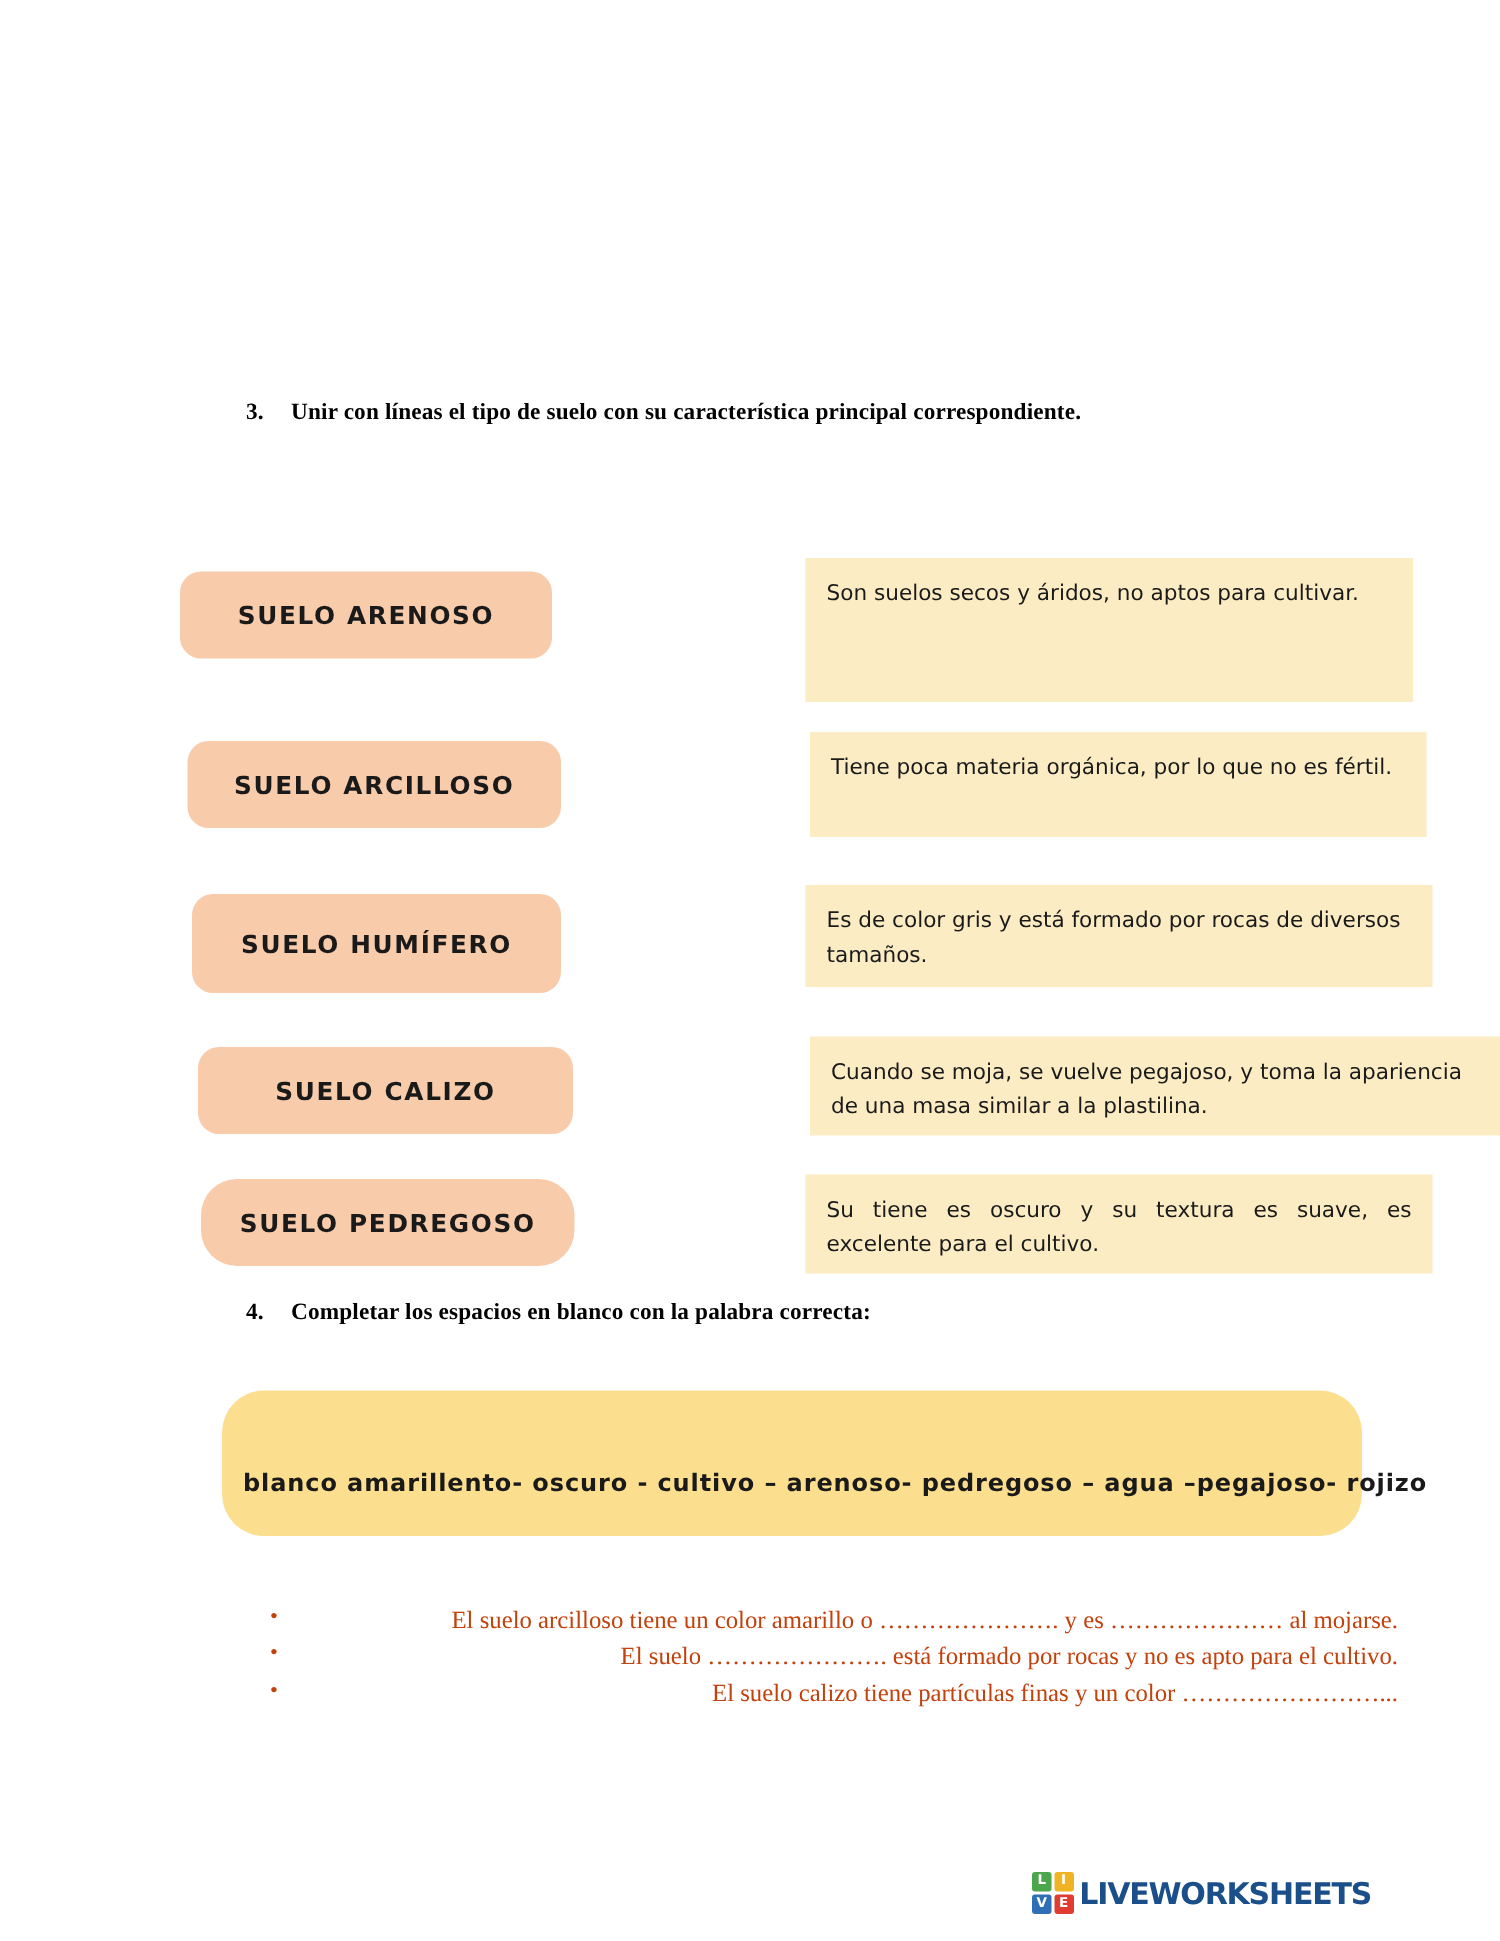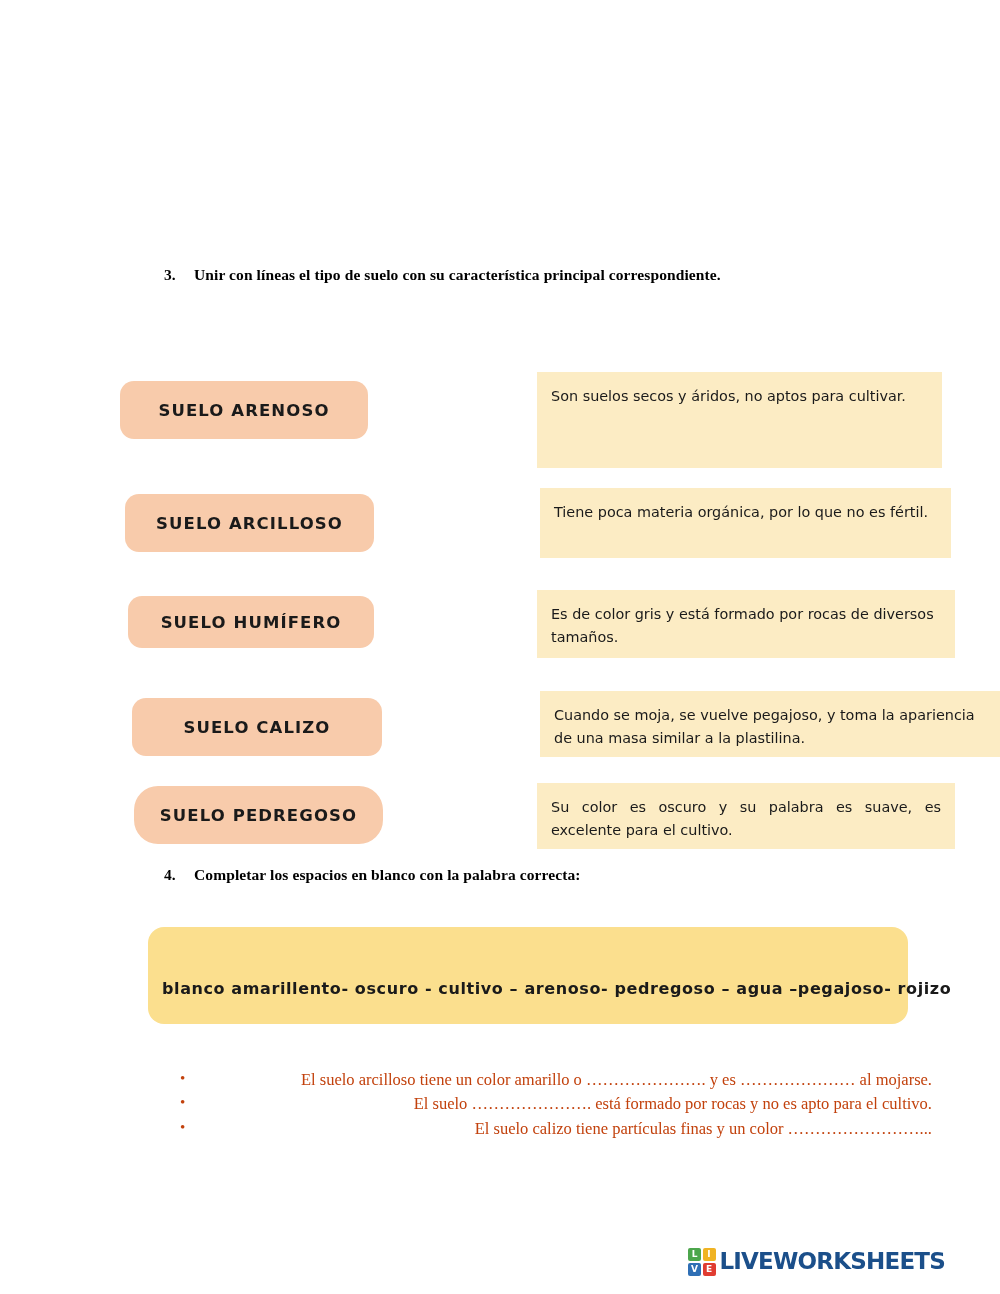--- a/index.html
+++ b/index.html
@@ -68,21 +68,21 @@
   }
   .desc-box.justify {
     text-align: justify;
     text-align-last: left;
   }
 
   
   .word-bank {
     position: absolute;
     background: #fbdf8e;
-    border-radius: 16px;
+    border-radius: 28px;
     box-sizing: border-box;
     display: flex;
     align-items: center;
     pointer-events: auto;
   }
   .word-bank-text {
     font-family: "DejaVu Sans", sans-serif;
     font-size: 16px;
     font-weight: bold;
     letter-spacing: 0.6px;
@@ -142,21 +142,21 @@
     font-family: "DejaVu Sans", sans-serif;
     font-size: 9px;
     font-weight: bold;
     display: flex;
     align-items: center;
     justify-content: center;
     line-height: 1;
   }
   .lw-word {
     font-family: "DejaVu Sans", sans-serif;
-    font-size: 23px;
+    font-size: 20px;
     font-weight: bold;
     color: #1b4f8a;
     letter-spacing: -0.8px;
     line-height: 1;
   }
 </style>
 </head>
 <body>
 
 <div class="ex-heading" style="left:164px; top:266px;">
@@ -164,21 +164,21 @@
 </div>
 
 <div class="match-area">
 
   <div class="term-box" style="left:108px; top:345px; width:248px; height:58px;">
     <span>SUELO ARENOSO</span>
   </div>
   <div class="term-box" style="left:113px; top:458px; width:249px; height:58px;">
     <span>SUELO ARCILLOSO</span>
   </div>
-  <div class="term-box" style="left:116px; top:560px; width:246px; height:52px;">
+  <div class="term-box" style="left:116px; top:560px; width:246px; height:66px;">
     <span>SUELO HUMÍFERO</span>
   </div>
   <div class="term-box" style="left:120px; top:662px; width:250px; height:58px;">
     <span>SUELO CALIZO</span>
   </div>
   <div class="term-box" style="left:122px; top:750px; width:249px; height:58px;border-radius:24px;">
     <span>SUELO PEDREGOSO</span>
   </div>
 
   <div class="desc-box justify" style="left:525px; top:336px; width:405px; height:96px;">
@@ -187,21 +187,21 @@
   <div class="desc-box" style="left:528px; top:452px; width:411px; height:70px;">
     <span>Tiene poca materia orgánica, por lo que no es fértil.</span>
   </div>
   <div class="desc-box" style="left:525px; top:554px; width:418px; height:68px;">
     <span>Es de color gris y está formado por rocas de diversos tamaños.</span>
   </div>
   <div class="desc-box" style="left:528px; top:655px; width:465px; height:66px;">
     <span>Cuando se moja, se vuelve pegajoso, y toma la apariencia de una masa similar a la plastilina.</span>
   </div>
   <div class="desc-box justify" style="left:525px; top:747px; width:418px; height:66px;">
-    <span>Su color es oscuro y su palabra es suave, es excelente para el cultivo.</span>
+    <span>Su tiene es oscuro y su textura es suave, es excelente para el cultivo.</span>
   </div>
 </div>
 
 <div class="ex-heading" style="left:164px; top:866px;">
   <span class="ex-num">4.</span><span>Completar los espacios en blanco con la palabra correcta:</span>
 </div>
 
 <div class="word-bank" style="left:148px; top:927px; width:760px; height:97px;">
   <div class="word-bank-text">blanco amarillento- oscuro - cultivo – arenoso- pedregoso – agua –pegajoso- rojizo</div>
 </div>

